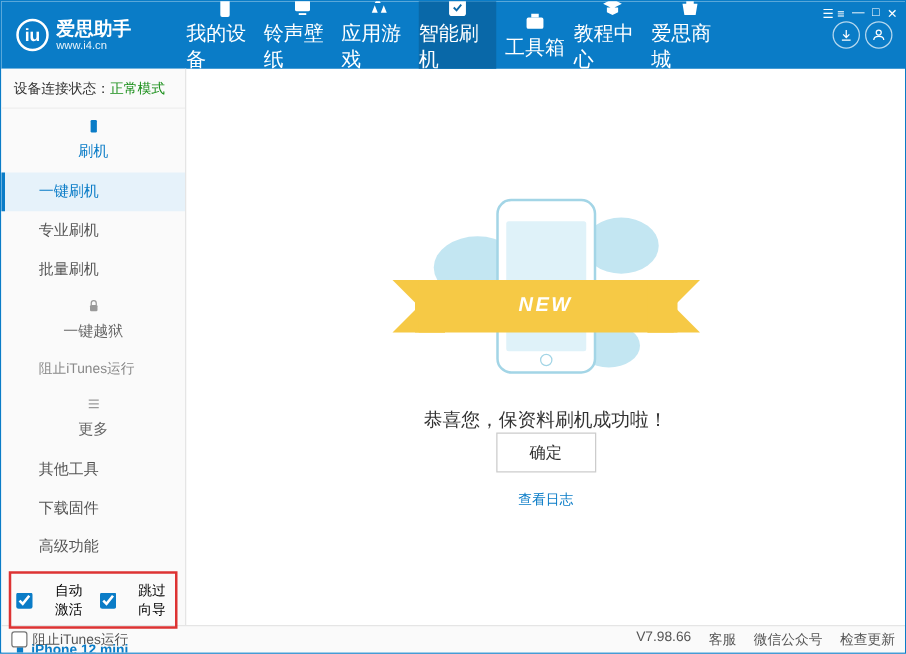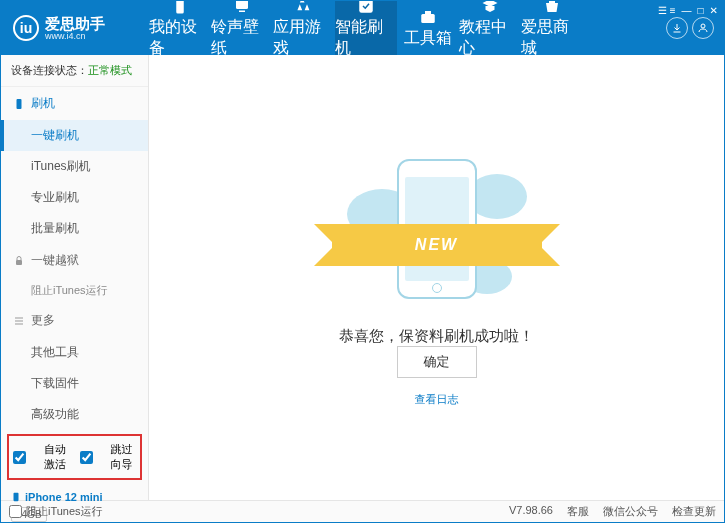--- a/index.html
+++ b/index.html
@@ -22,21 +22,21 @@
 .win-top span { cursor: pointer; }
 .circle-btn { width: 22px; height: 22px; border: 1px solid rgba(255,255,255,.7); border-radius: 50%; display: flex; align-items: center; justify-content: center; cursor: pointer; }
 .circle-btn svg { width: 12px; height: 12px; stroke: #fff; fill: none; stroke-width: 2; }
 
 .body-wrap { display: flex; height: calc(100% - 54px - 22px); }
 
 .sidebar { width: 148px; border-right: 1px solid #e5e5e5; display: flex; flex-direction: column; background: #fafafa; font-size: 12px; }
 .conn-status { padding: 8px 10px; font-size: 11px; color: #333; border-bottom: 1px solid #eee; }
 .conn-status .val { color: #1a8f1a; }
 
-.side-section { display: flex; align-items: center; padding: 8px 12px; color: #666; gap: 6px; cursor: pointer; }
+.side-section { display: flex; align-items: center; padding: 8px 12px; color: #666; gap: 6px; cursor: pointer; flex-direction: column; }
 .side-section svg { width: 12px; height: 12px; fill: #999; }
 .side-section.blue { color: #0a7cc7; }
 .side-section.blue svg { fill: #0a7cc7; }
 
 .side-item { padding: 7px 10px 7px 30px; color: #555; cursor: pointer; }
 .side-item.active { background: #e6f2fa; color: #0a7cc7; border-left: 3px solid #0a7cc7; padding-left: 27px; }
 .side-note { padding: 6px 10px 6px 30px; color: #888; font-size: 11px; line-height: 1.4; }
 
 .highlight-box { border: 2px solid #d33; margin: 4px 6px; padding: 6px 4px; display: flex; gap: 10px; font-size: 11px; }
 .highlight-box label { display: flex; align-items: center; gap: 18px; cursor: pointer; }
@@ -166,21 +166,20 @@
       <span>设备连接状态：</span><span class="val">正常模式</span>
     </div>
 
     <div class="side-section blue">
       <svg viewBox="0 0 24 24">
           <rect x="7" y="2" width="10" height="20" rx="2"></rect>
         </svg>
       <span>刷机</span>
     </div>
     <div class="side-item active">一键刷机</div>
-    <div class="side-item">iTunes刷机</div>
     <div class="side-item">专业刷机</div>
     <div class="side-item">批量刷机</div>
 
     <div class="side-section">
       <svg viewBox="0 0 24 24">
           <rect x="6" y="10" width="12" height="10" rx="2"></rect>
           <path d="M8 10V7a4 4 0 018 0v3" fill="none" stroke="#999" stroke-width="2"></path>
         </svg>
       <span>一键越狱</span>
     </div>

